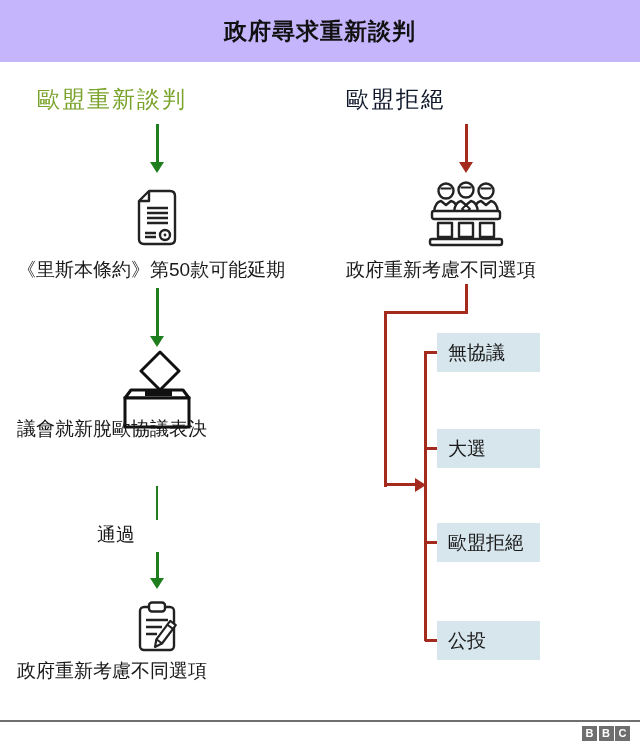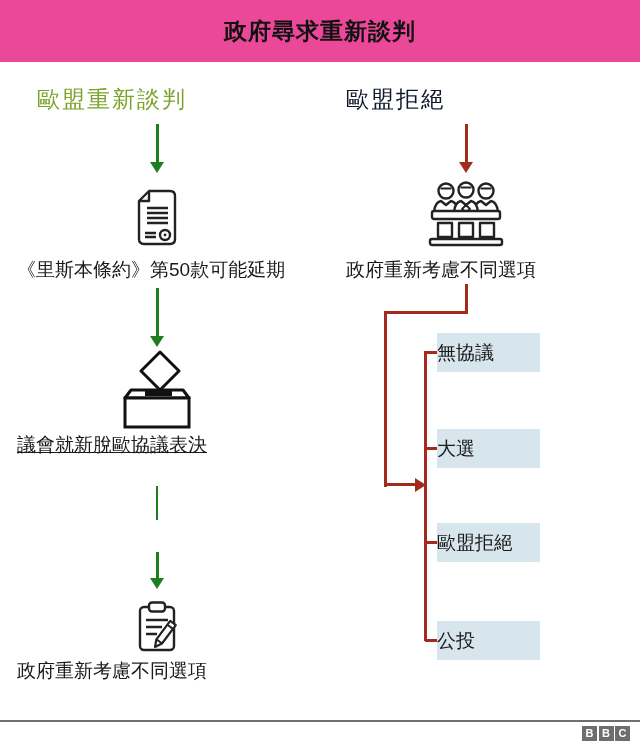--- a/index.html
+++ b/index.html
@@ -5,21 +5,21 @@
   html, body { margin: 0; padding: 0; background: #fff; }
   .stage {
     position: relative; width: 640px; height: 747px;
     background: #ffffff; overflow: hidden;
     font-family: "Liberation Sans", sans-serif;
     color: #1a1a1a;
   }
   
   .header {
     position: absolute; left: 0; top: 0; width: 640px; height: 62px;
-    background: #ec4899; display: flex; align-items: center; justify-content: center;
+    background: #c4b5fd; display: flex; align-items: center; justify-content: center;
   }
   .title { font-size: 23px; font-weight: bold; letter-spacing: 1px; color: #111; }
 
   
   .col-label { position: absolute; top: 84px; width: 240px; 
                font-size: 23px; font-weight: 500; letter-spacing: 2px; }
   .col-label.left  { left: 37px;  color: #7aa32c; }
   .col-label.right { left: 346px; color: #0f172a; }
 
   
@@ -34,21 +34,21 @@
   .head-down { position: absolute; width: 0; height: 0;
     border-left: 7px solid transparent; border-right: 7px solid transparent; }
   .head-down.green { background: none; border-top: 11px solid #1e7e1e; }
   .head-down.red   { background: none; border-top: 11px solid #a42a1e; }
   .head-right { position: absolute; width: 0; height: 0;
     border-top: 7px solid transparent; border-bottom: 7px solid transparent;
     border-left: 11px solid #a42a1e; background: none; }
 
   
   .opt-box { position: absolute; left: 437px; width: 103px; height: 39px;
-    background: #d6e6ec; font-size: 19px; line-height: 39px; 
+    background: #d6e6ec; font-size: 19px; line-height: 39px; padding-left: 11px;
     box-sizing: border-box; color: #1a1a1a; }
 
   .icon { position: absolute; }
 
   
   .footer-line { position: absolute; left: 0; top: 720px; width: 640px; height: 2px; background: #6f6f6f; }
   .bbc { position: absolute; left: 582px; top: 726px; display: flex; }
   .bbc .blk { width: 15px; height: 15px; background: #6e6e6e; color: #fff;
     font-size: 11px; font-weight: bold; line-height: 15px; text-align: center; margin-right: 1.5px; }
   .bbc .blk:last-child { margin-right: 0; }
@@ -82,23 +82,24 @@
   <div class="vline green" style="left:155.5px; top:288px; width:3px; height:48px;"></div>
   <div class="head-down green" style="left:150px; top:336px;"></div>
 
   <svg class="icon" style="left:119px; top:350px;" width="76" height="80" viewBox="0 0 76 80">
     <polygon points="41,2 60,21 41,40 22,21" fill="#fff" stroke="#111" stroke-width="3" stroke-linejoin="round"></polygon>
     <polygon points="12,40 64,40 70,48 6,48" fill="#fff" stroke="#111" stroke-width="3" stroke-linejoin="round"></polygon>
     <rect x="6" y="48" width="64" height="29" fill="#fff" stroke="#111" stroke-width="3"></rect>
     <rect x="26" y="41" width="27" height="5" fill="#111"></rect>
   </svg>
 
-  <div class="caption cap-l" style="top:432px;text-decoration:underline;">議會就新脫歐協議表決</div>
+  <div class="caption cap-l" style="top:416px;">議會就新脫歐協議表決</div>
 
   <div class="vline green" style="left:156px; top:486px; width:2px; height:34px;"></div>
+  <div class="caption" style="left:97px; width:120px; top:522px;">通過</div>
   <div class="vline green" style="left:155.5px; top:552px; width:3px; height:26px;"></div>
   <div class="head-down green" style="left:150px; top:578px;"></div>
 
   <svg class="icon" style="left:136px; top:600px;" width="46" height="54" viewBox="0 0 46 54">
     <rect x="4" y="7" width="34" height="43" rx="4" fill="#fff" stroke="#222" stroke-width="2.4"></rect>
     <rect x="13" y="2.5" width="16" height="9" rx="3" fill="#fff" stroke="#222" stroke-width="2.4"></rect>
     <path d="M10 20 H32 M10 27 H26 M10 34 H21" stroke="#222" stroke-width="2.4"></path>
     <polygon points="19,47 26,43.5 39.8,25.1 34.2,20.9 20.4,39.3" fill="#fff" stroke="#222" stroke-width="2.2" stroke-linejoin="round"></polygon>
     <line x1="26" y1="43.5" x2="20.4" y2="39.3" stroke="#222" stroke-width="2"></line>
     <line x1="37" y1="28.9" x2="31.4" y2="24.7" stroke="#222" stroke-width="2"></line>

